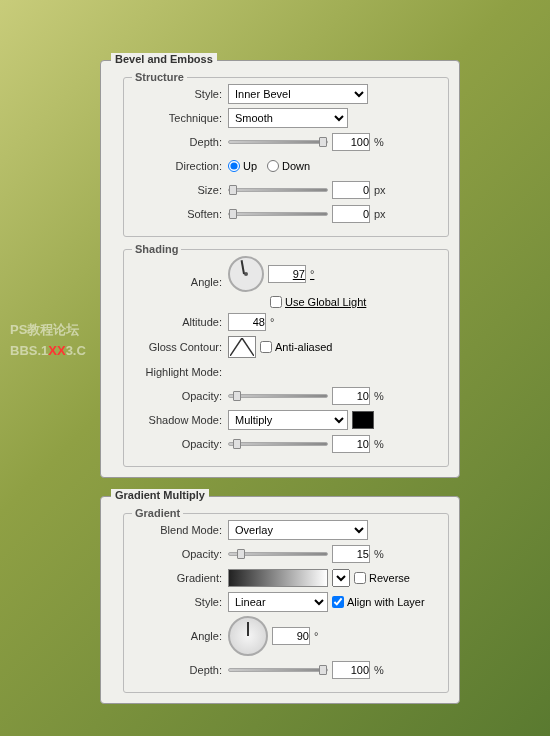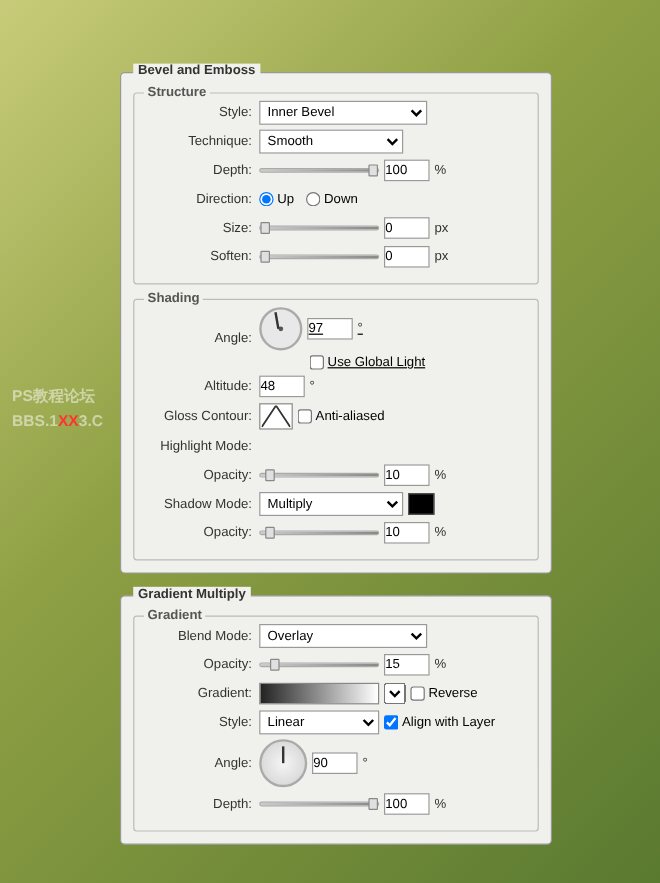--- a/index.html
+++ b/index.html
@@ -55,20 +55,21 @@
       font-size: 11px;
       font-weight: bold;
       color: #333;
     }
     .section {
       border: 1px solid #bbb;
       border-radius: 3px;
       padding: 6px 8px 8px 8px;
       margin-top: 8px;
       position: relative;
+      margin-left: 12px;
     }
     .section-title {
       position: absolute;
       top: -7px;
       left: 8px;
       background: #f0f0ec;
       padding: 0 3px;
       font-size: 11px;
       font-weight: bold;
       color: #555;
@@ -109,21 +110,21 @@
     }
     select.dropdown-lg {
       width: 140px;
       height: 20px;
     }
     .num-input {
       width: 38px;
       height: 18px;
       border: 1px solid #999;
       font-size: 11px;
-      text-align: left;
+      text-align: right;
       background: white;
     }
     .unit-label {
       font-size: 11px;
       color: #333;
     }
     .slider-track {
       width: 100px;
       height: 4px;
       background: linear-gradient(to right, #ccc, #888);

